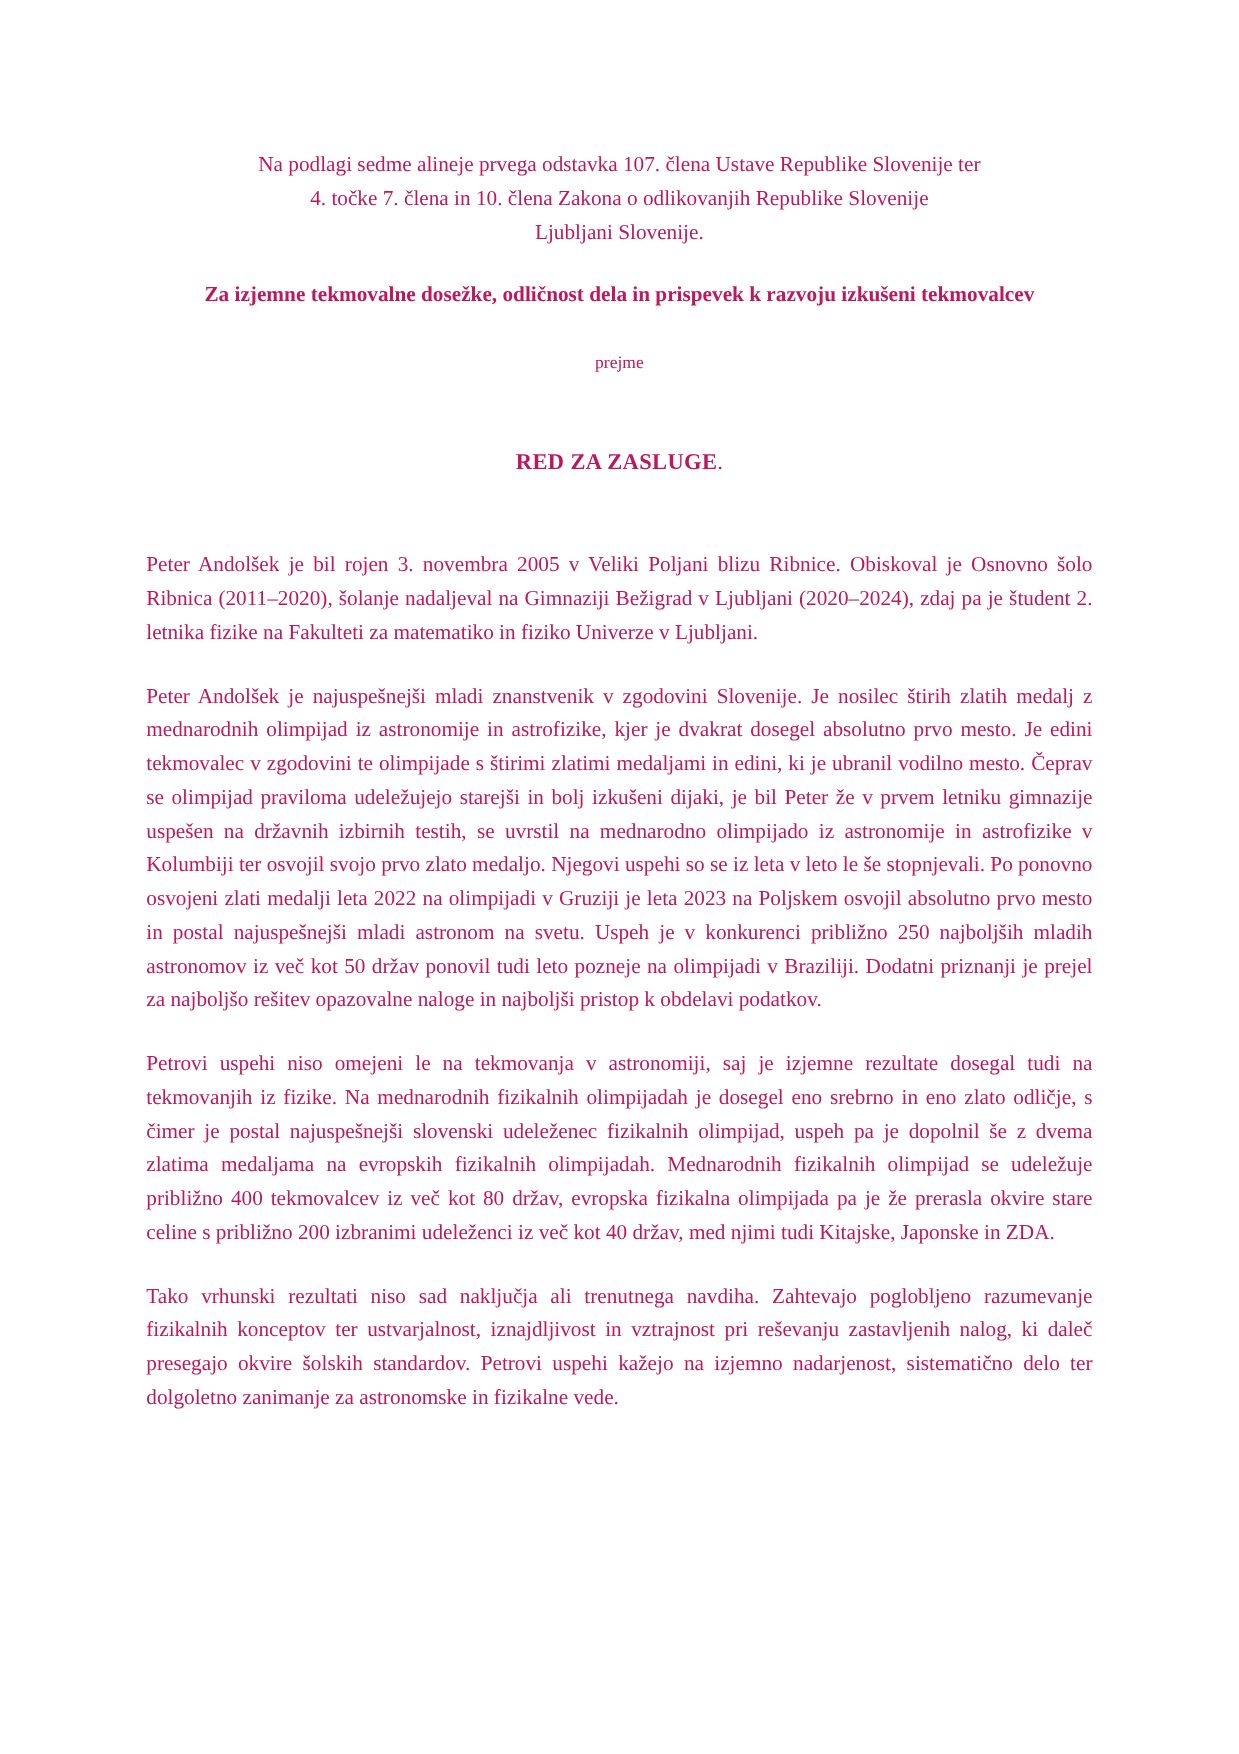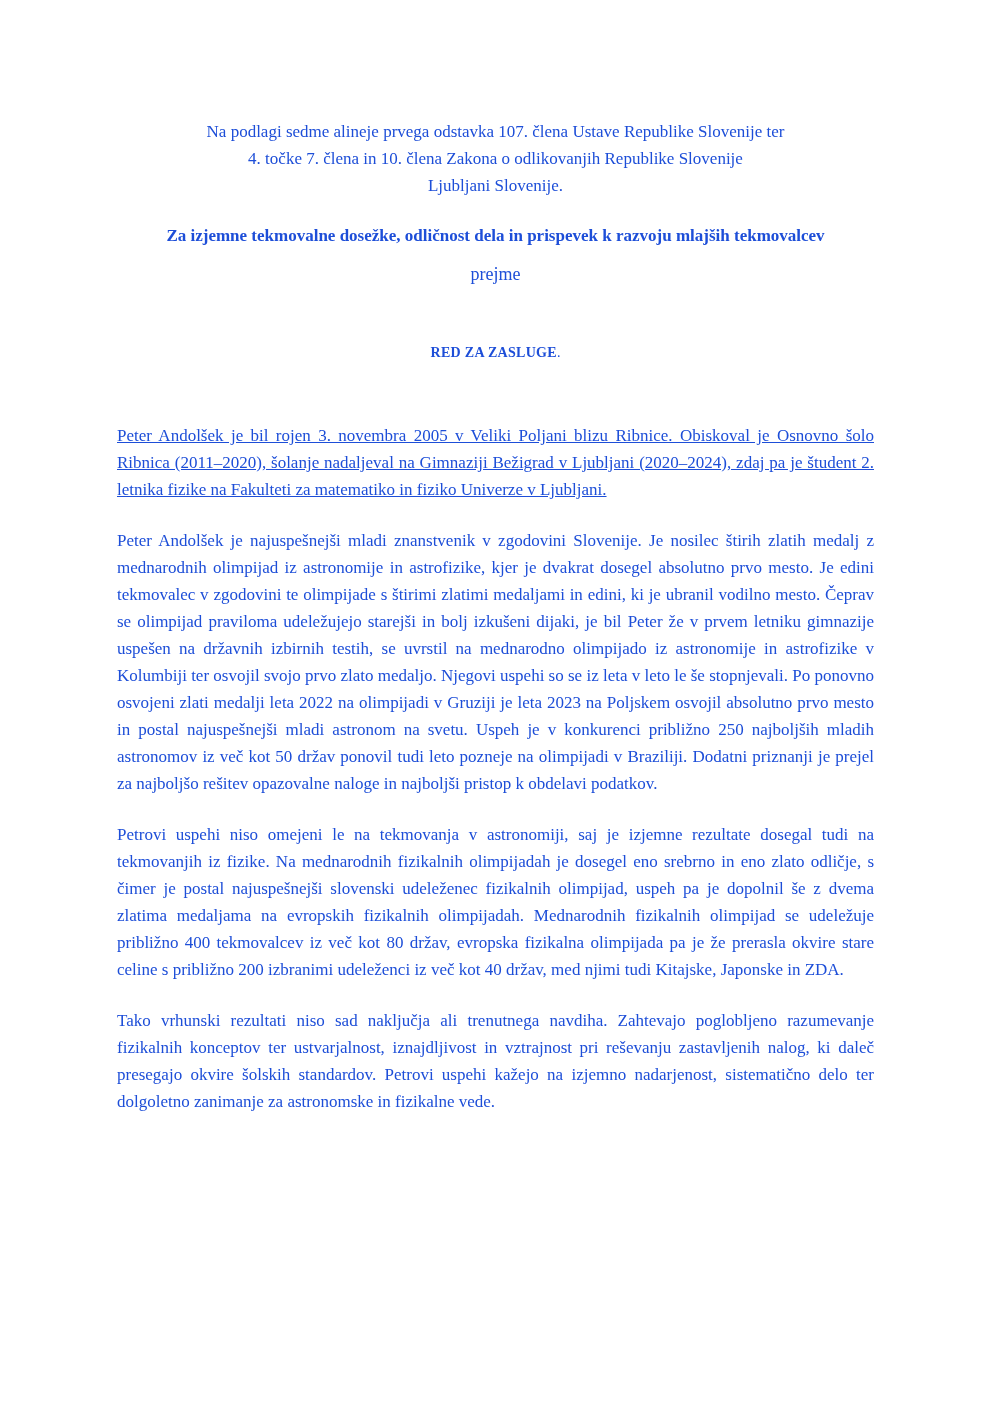--- a/index.html
+++ b/index.html
@@ -10,86 +10,85 @@
   }
   .page {
     position: relative;
     width: 991px;
     height: 1403px;
     margin: 0 auto;
     background: #ffffff;
     box-sizing: border-box;
     padding: 118px 117px 40px 117px;
     font-family: "Liberation Serif", "DejaVu Serif", serif;
-    color: #1d4ed8;
+    color: #be185d;
     overflow: hidden;
   }
   .preamble {
     text-align: center;
     font-size: 17px;
     line-height: 27px;
   }
   .citation {
     text-align: center;
     font-weight: bold;
     font-size: 17px;
     line-height: 27px;
     margin: 23px auto 0 auto;
     max-width: 690px;
   }
   .receives {
     text-align: center;
-    font-size: 18px;
+    font-size: 14px;
     line-height: 27px;
-    margin-top: 12px;
+    margin-top: 28px;
   }
   .recipient {
     text-align: center;
     font-size: 40px;
     font-weight: bold;
     line-height: 46px;
     margin: 12px 0 0 0;
     letter-spacing: 0.5px;
   }
   .award-line {
     text-align: center;
-    font-size: 14px;
+    font-size: 18px;
     line-height: 24px;
     margin-top: 53px;
   }
   .award-name {
     font-weight: bold;
     letter-spacing: 0.3px;
   }
   .award-period {
     font-weight: normal;
   }
   .body-text p {
     text-align: justify;
     font-size: 17px;
     line-height: 27px;
     margin: 24px 0 0 0;
   }
   .body-text p:first-child {
     margin-top: 57px;
-    text-decoration: underline;
   }
 </style>
 </head>
 <body>
 
 <div class="page">
 
   <div class="preamble">
     <div>Na podlagi sedme alineje prvega odstavka 107. člena Ustave Republike Slovenije ter</div>
     <div>4. točke 7. člena in 10. člena Zakona o odlikovanjih Republike Slovenije</div>
     <div>Ljubljani Slovenije.</div>
   </div>
 
-  <div class="citation">Za izjemne tekmovalne dosežke, odličnost dela in prispevek k razvoju mlajših tekmovalcev</div>
+  <div class="citation">Za izjemne tekmovalne dosežke, odličnost dela in prispevek k razvoju izkušeni tekmovalcev</div>
 
   <div class="receives">prejme</div>
 
 
   <div class="award-line"><span class="award-name">RED ZA ZASLUGE</span><span class="award-period">.</span></div>
 
   <div class="body-text">
     <p>Peter Andolšek je bil rojen 3. novembra 2005 v Veliki Poljani blizu Ribnice. Obiskoval je Osnovno šolo Ribnica (2011–2020), šolanje nadaljeval na Gimnaziji Bežigrad v Ljubljani (2020–2024), zdaj pa je študent 2. letnika fizike na Fakulteti za matematiko in fiziko Univerze v Ljubljani.</p>
     <p>Peter Andolšek je najuspešnejši mladi znanstvenik v zgodovini Slovenije. Je nosilec štirih zlatih medalj z mednarodnih olimpijad iz astronomije in astrofizike, kjer je dvakrat dosegel absolutno prvo mesto. Je edini tekmovalec v zgodovini te olimpijade s štirimi zlatimi medaljami in edini, ki je ubranil vodilno mesto. Čeprav se olimpijad praviloma udeležujejo starejši in bolj izkušeni dijaki, je bil Peter že v prvem letniku gimnazije uspešen na državnih izbirnih testih, se uvrstil na mednarodno olimpijado iz astronomije in astrofizike v Kolumbiji ter osvojil svojo prvo zlato medaljo. Njegovi uspehi so se iz leta v leto le še stopnjevali. Po ponovno osvojeni zlati medalji leta 2022 na olimpijadi v Gruziji je leta 2023 na Poljskem osvojil absolutno prvo mesto in postal najuspešnejši mladi astronom na svetu. Uspeh je v konkurenci približno 250 najboljših mladih astronomov iz več kot 50 držav ponovil tudi leto pozneje na olimpijadi v Braziliji. Dodatni priznanji je prejel za najboljšo rešitev opazovalne naloge in najboljši pristop k obdelavi podatkov.</p>
     <p>Petrovi uspehi niso omejeni le na tekmovanja v astronomiji, saj je izjemne rezultate dosegal tudi na tekmovanjih iz fizike. Na mednarodnih fizikalnih olimpijadah je dosegel eno srebrno in eno zlato odličje, s čimer je postal najuspešnejši slovenski udeleženec fizikalnih olimpijad, uspeh pa je dopolnil še z dvema zlatima medaljama na evropskih fizikalnih olimpijadah. Mednarodnih fizikalnih olimpijad se udeležuje približno 400 tekmovalcev iz več kot 80 držav, evropska fizikalna olimpijada pa je že prerasla okvire stare celine s približno 200 izbranimi udeleženci iz več kot 40 držav, med njimi tudi Kitajske, Japonske in ZDA.</p>

